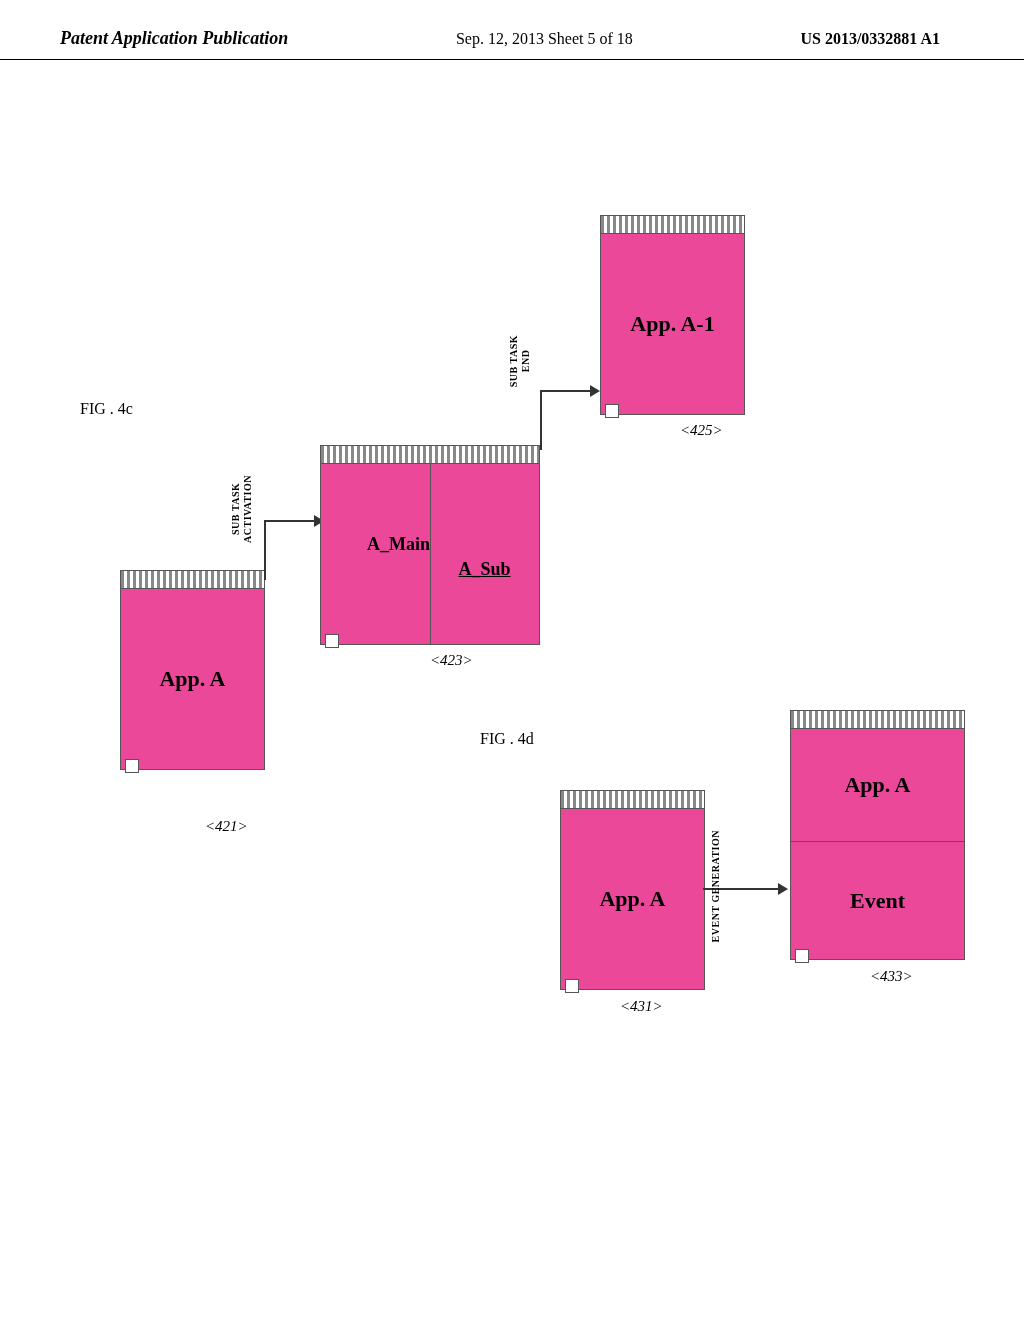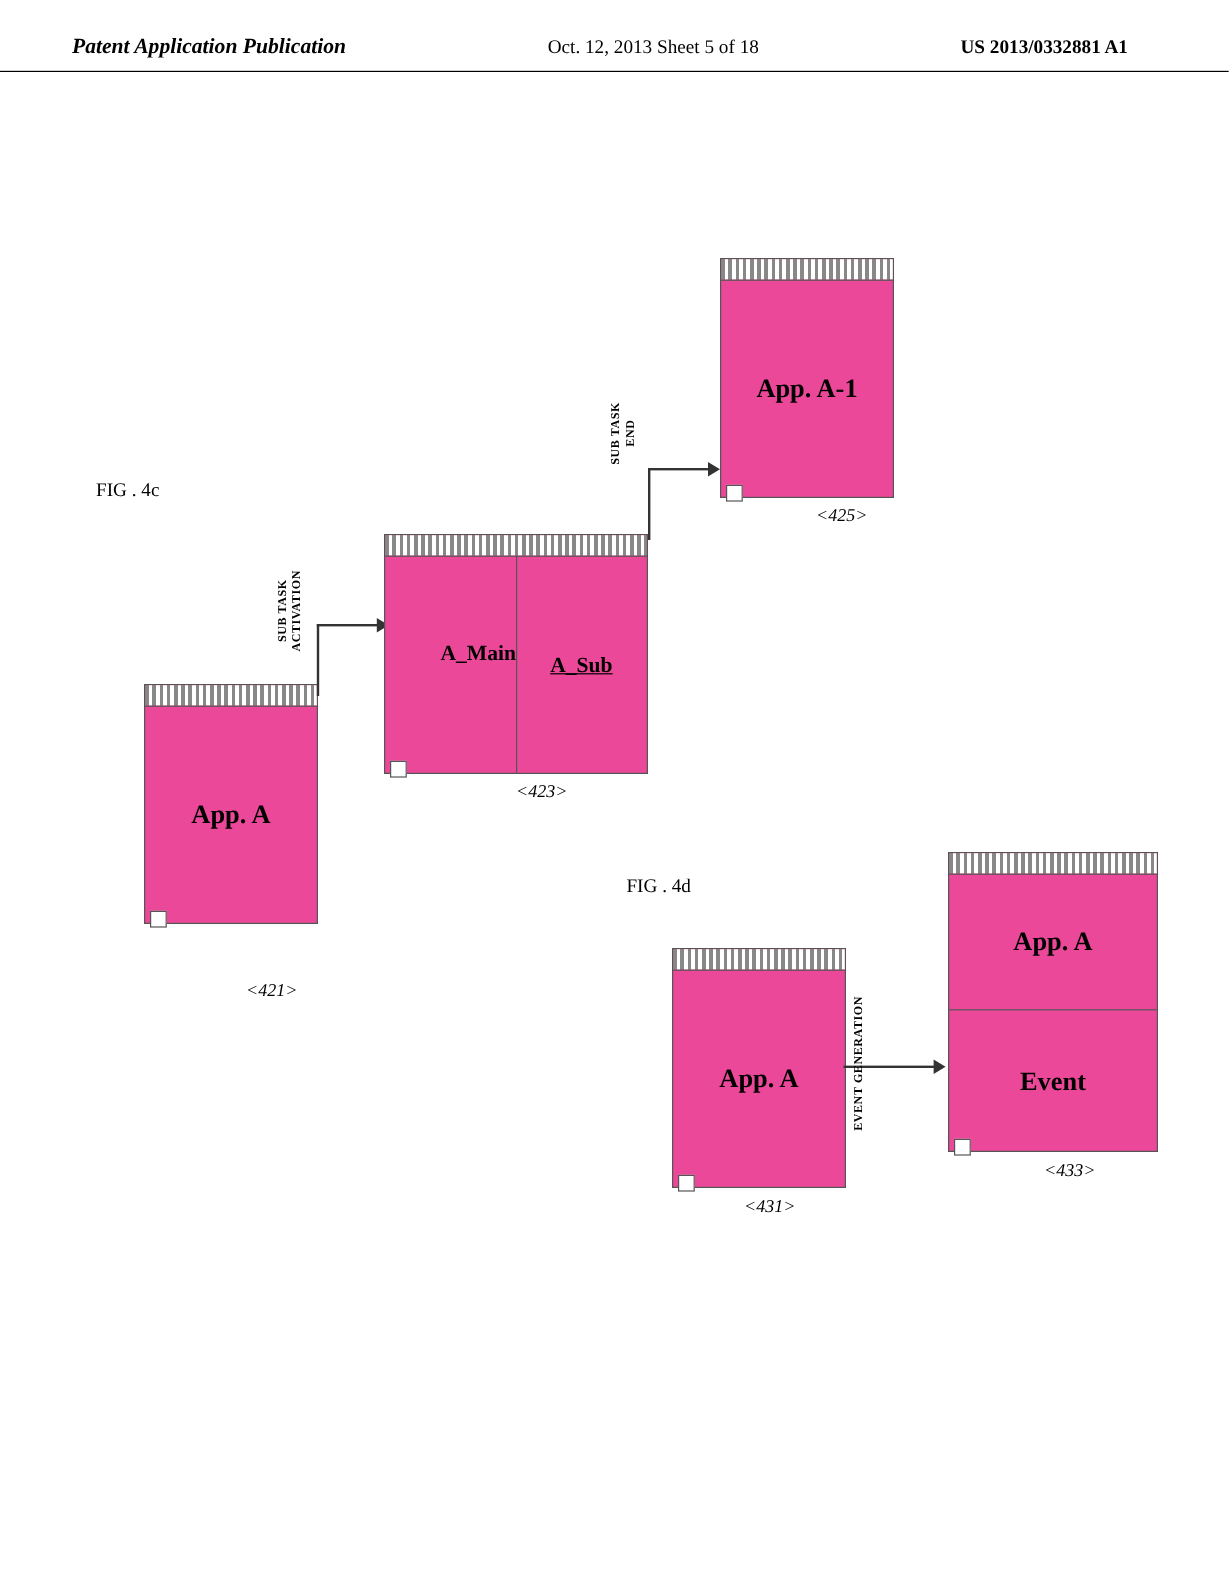--- a/index.html
+++ b/index.html
@@ -116,21 +116,21 @@
     .main-label {
       font-size: 18px;
       font-weight: bold;
     }
   </style>
 </head>
 <body>
 
 <div class="header">
   <span class="header-left">Patent Application Publication</span>
-  <span class="header-center">Oct. 12, 2013   Sheet 5 of 18</span>
+  <span class="header-center">Sep. 12, 2013   Sheet 5 of 18</span>
   <span class="header-right">US 2013/0332881 A1</span>
 </div>
 
 <div class="content">
 
   <div class="fig-label" style="position:absolute; left:80px; top:340px;">FIG . 4c</div>
 
   <div class="app-box" style="left:120px; top:510px; width:145px; height:200px;">
     <div class="app-box-header"></div>
     <div class="app-box-content">
@@ -156,21 +156,21 @@
   <div class="app-box" style="left:320px; top:385px; width:220px; height:200px;">
     <div class="app-box-header"></div>
 
     <div class="app-box-divider"></div>
 
     <div style="position:absolute; top:8px; left:0; width:50%; height:calc(100% - 18px);
                 display:flex; align-items:center; justify-content:flex-end;">
       <span class="main-label">A_Main</span>
     </div>
 
-    <div style="position:absolute; top:18px; right:0; width:50%; height:calc(100% - 18px);
+    <div style="position:absolute; top:33px; right:0; width:50%; height:calc(100% - 18px);
                 display:flex; align-items:center; justify-content:center;margin-left:44px;">
       <span class="sub-label">A_Sub</span>
     </div>
     <div class="app-box-footer"></div>
   </div>
 
   <div class="ref-num" style="left:430px; top:592px;">&lt;423&gt;</div>
 
   <div style="position:absolute; left:540px; top:330px; width:1.5px; height:60px; background:#333;"></div>
   <div style="position:absolute; left:540px; top:330px; width:55px; height:1.5px; background:#333;"></div>
@@ -184,21 +184,21 @@
   <div class="app-box" style="left:600px; top:155px; width:145px; height:200px;">
     <div class="app-box-header"></div>
     <div class="app-box-content">
       <span class="app-box-label">App. A-1</span>
     </div>
     <div class="app-box-footer"></div>
   </div>
 
   <div class="ref-num" style="left:680px; top:362px;">&lt;425&gt;</div>
 
-  <div class="fig-label" style="position:absolute; left:480px; top:670px;margin-left:42px;">FIG . 4d</div>
+  <div class="fig-label" style="position:absolute; left:480px; top:670px;">FIG . 4d</div>
 
   <div class="app-box" style="left:560px; top:730px; width:145px; height:200px;">
     <div class="app-box-header"></div>
     <div class="app-box-content">
       <span class="app-box-label">App. A</span>
     </div>
     <div class="app-box-footer"></div>
   </div>
 
   <div class="ref-num" style="left:620px; top:938px;">&lt;431&gt;</div>

